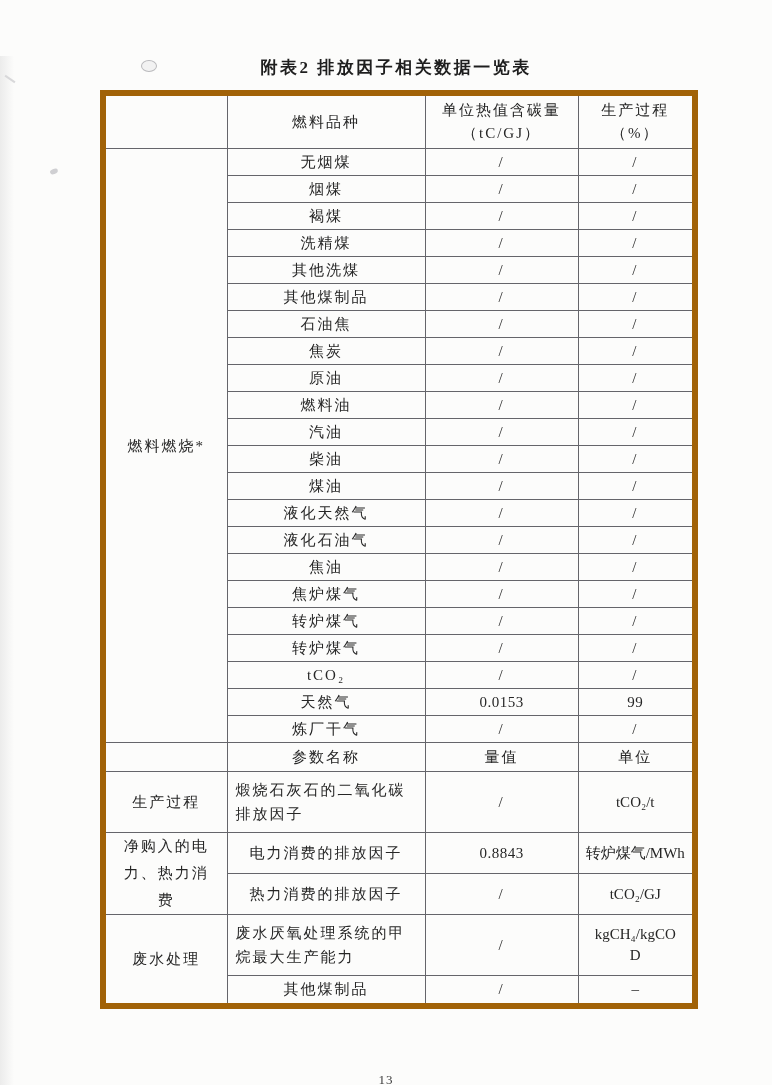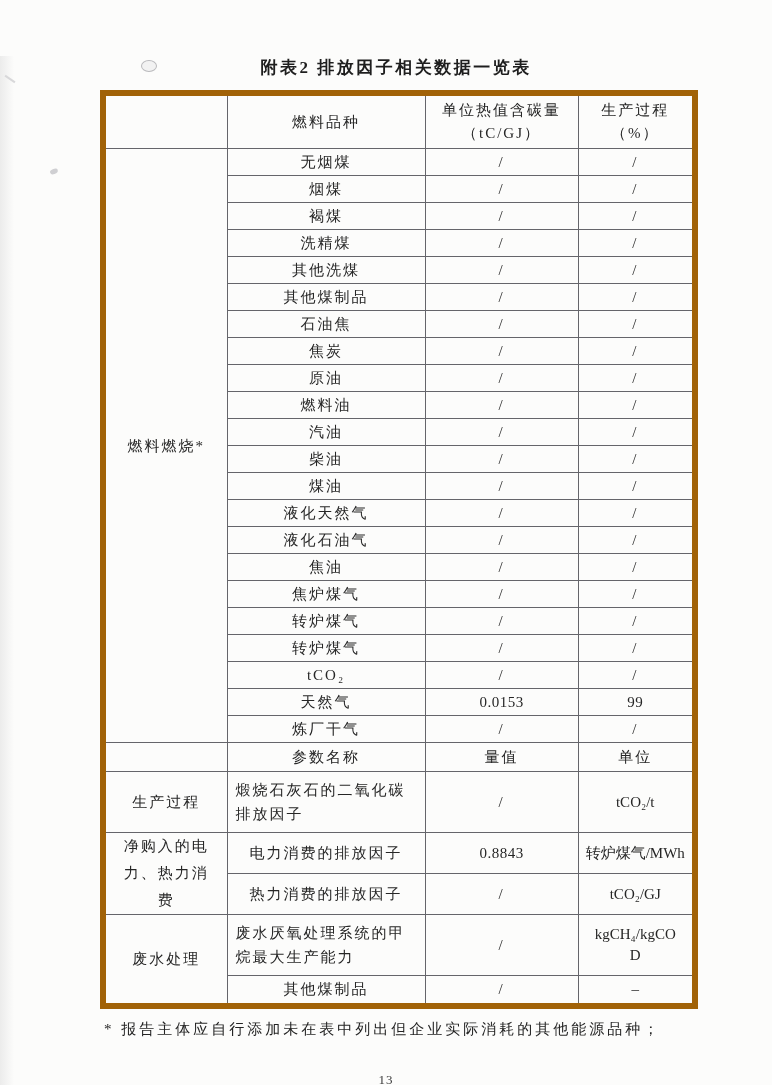--- a/index.html
+++ b/index.html
@@ -232,16 +232,15 @@
         <td class="cod">kgCH₄/kgCOD</td>
       </tr>
       <tr class="short">
         <td>其他煤制品</td>
         <td>/</td>
         <td class="unit">–</td>
       </tr>
     </tbody>
   </table>
 
-  <div class="footnote">* 报告主体应自行添加未在表中列出但企业实际消耗的其他能源品种；</div>
 
   <div class="page-number">13</div>
 </div>
 
 </body></html>

